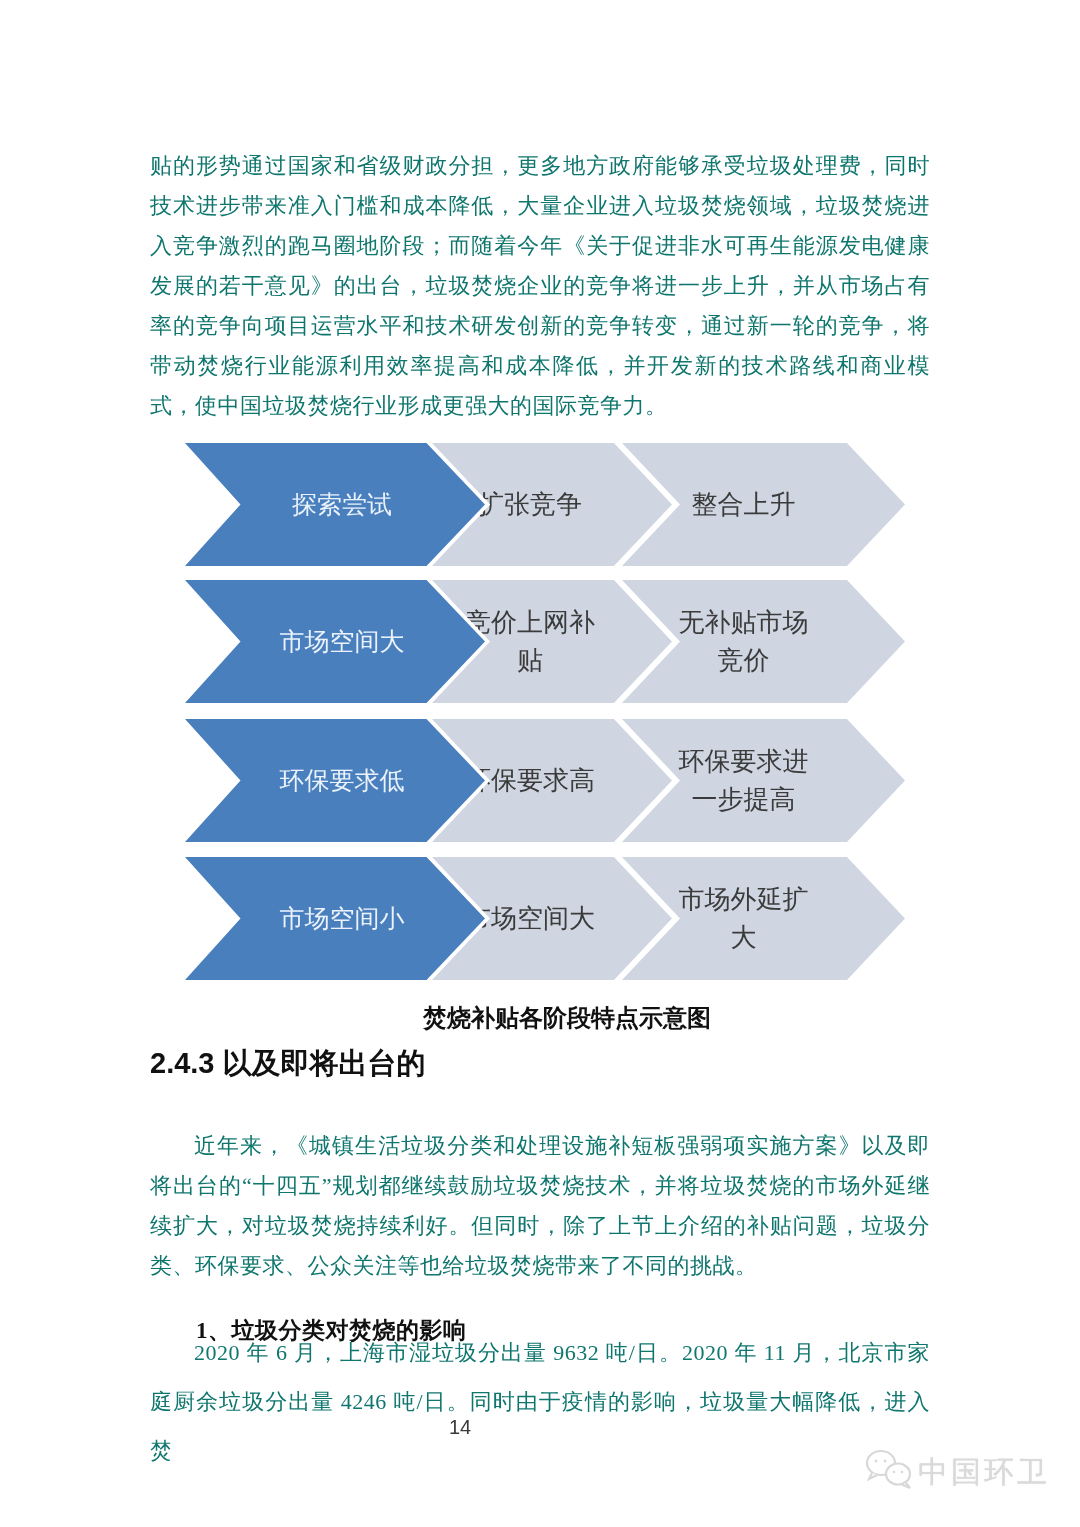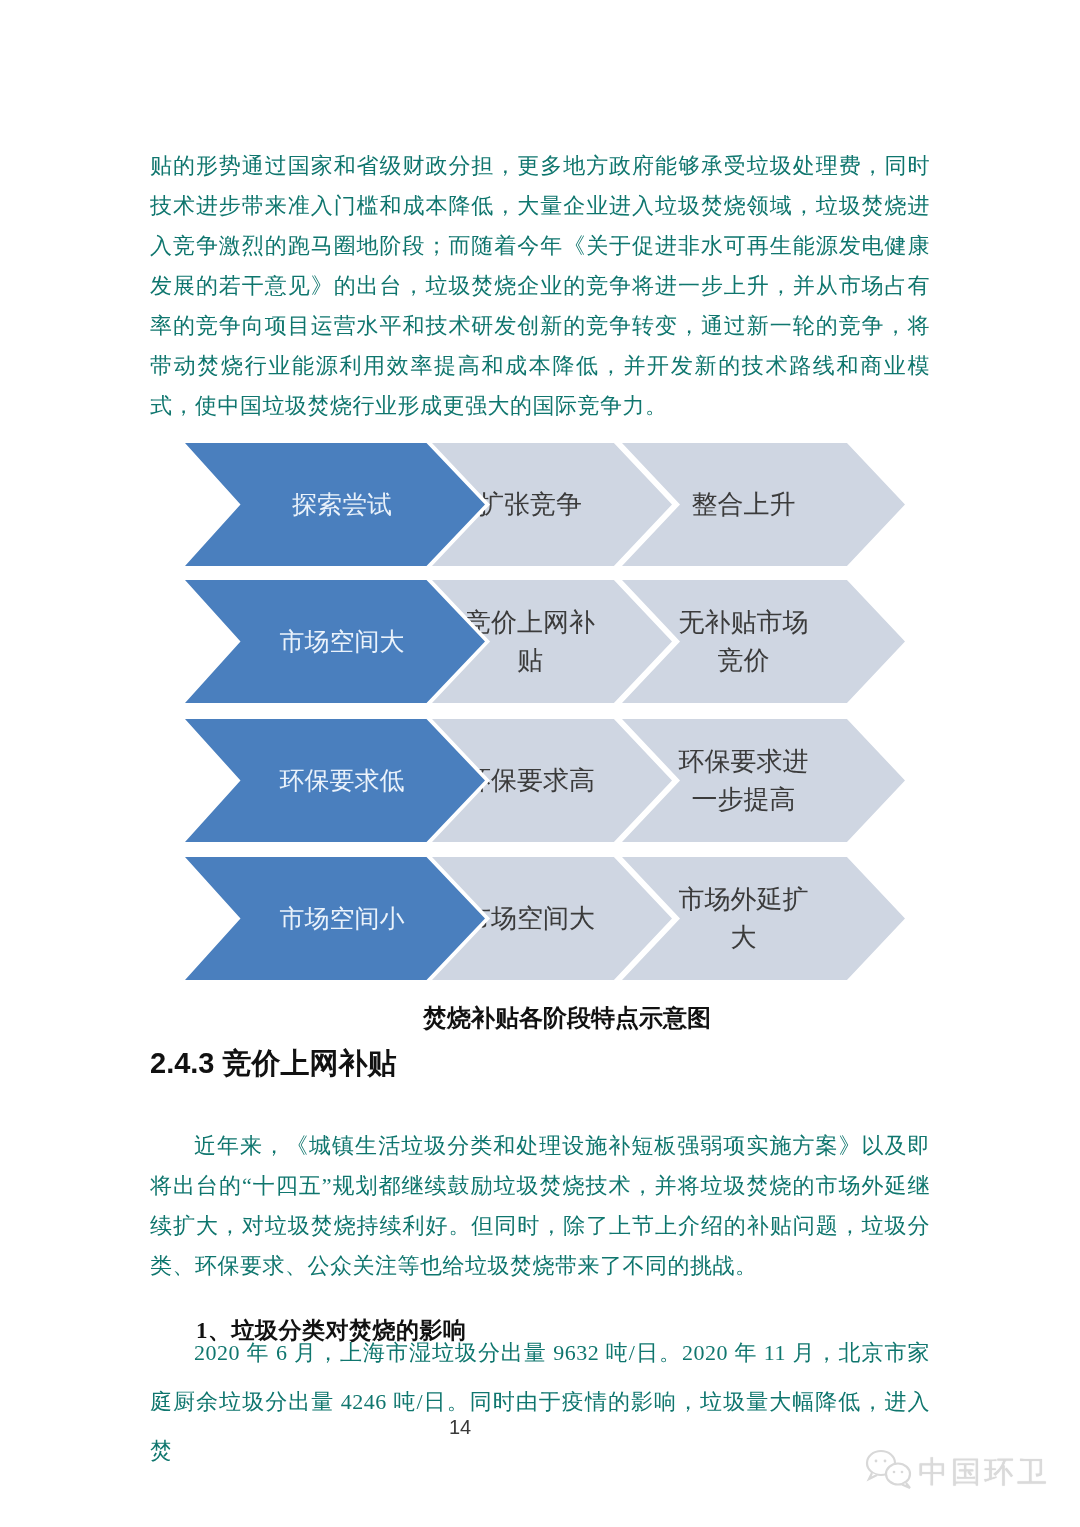--- a/index.html
+++ b/index.html
@@ -180,21 +180,21 @@
         </div>
       <div class="cell cell-end">
           <span class="label">市场外延扩大</span>
         </div>
     </div>
 
   </div>
 
   <div class="fig-caption">焚烧补贴各阶段特点示意图</div>
 
-  <div class="sec-heading">2.4.3 竞价上网补贴</div>
+  <div class="sec-heading">2.4.3 以及即将出台的</div>
 
   <p class="para para-recent">近年来，《城镇生活垃圾分类和处理设施补短板强弱项实施方案》以及即将出台的“十四五”规划都继续鼓励垃圾焚烧技术，并将垃圾焚烧的市场外延继续扩大，对垃圾焚烧持续利好。但同时，除了上节上介绍的补贴问题，垃圾分类、环保要求、公众关注等也给垃圾焚烧带来了不同的挑战。</p>
 
   <div class="sub-heading">1、垃圾分类对焚烧的影响</div>
 
   <p class="para para-data">2020 年 6 月，上海市湿垃圾分出量 9632 吨/日。2020 年 11 月，北京市家庭厨余垃圾分出量 4246 吨/日。同时由于疫情的影响，垃圾量大幅降低，进入焚</p>
 
   <div class="page-number">14</div>
 
   <div class="watermark">

